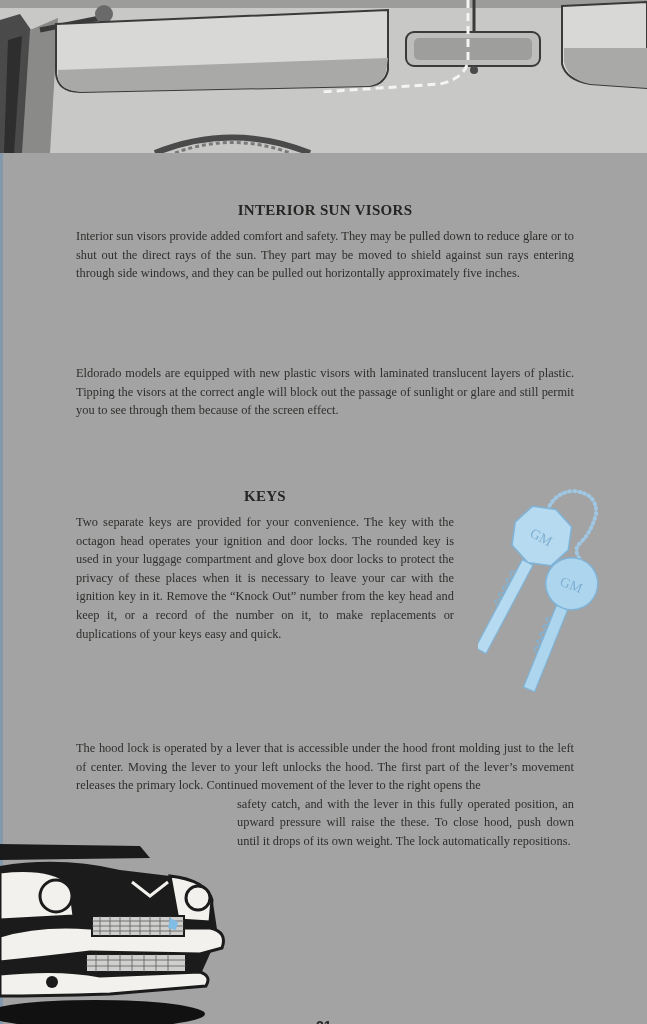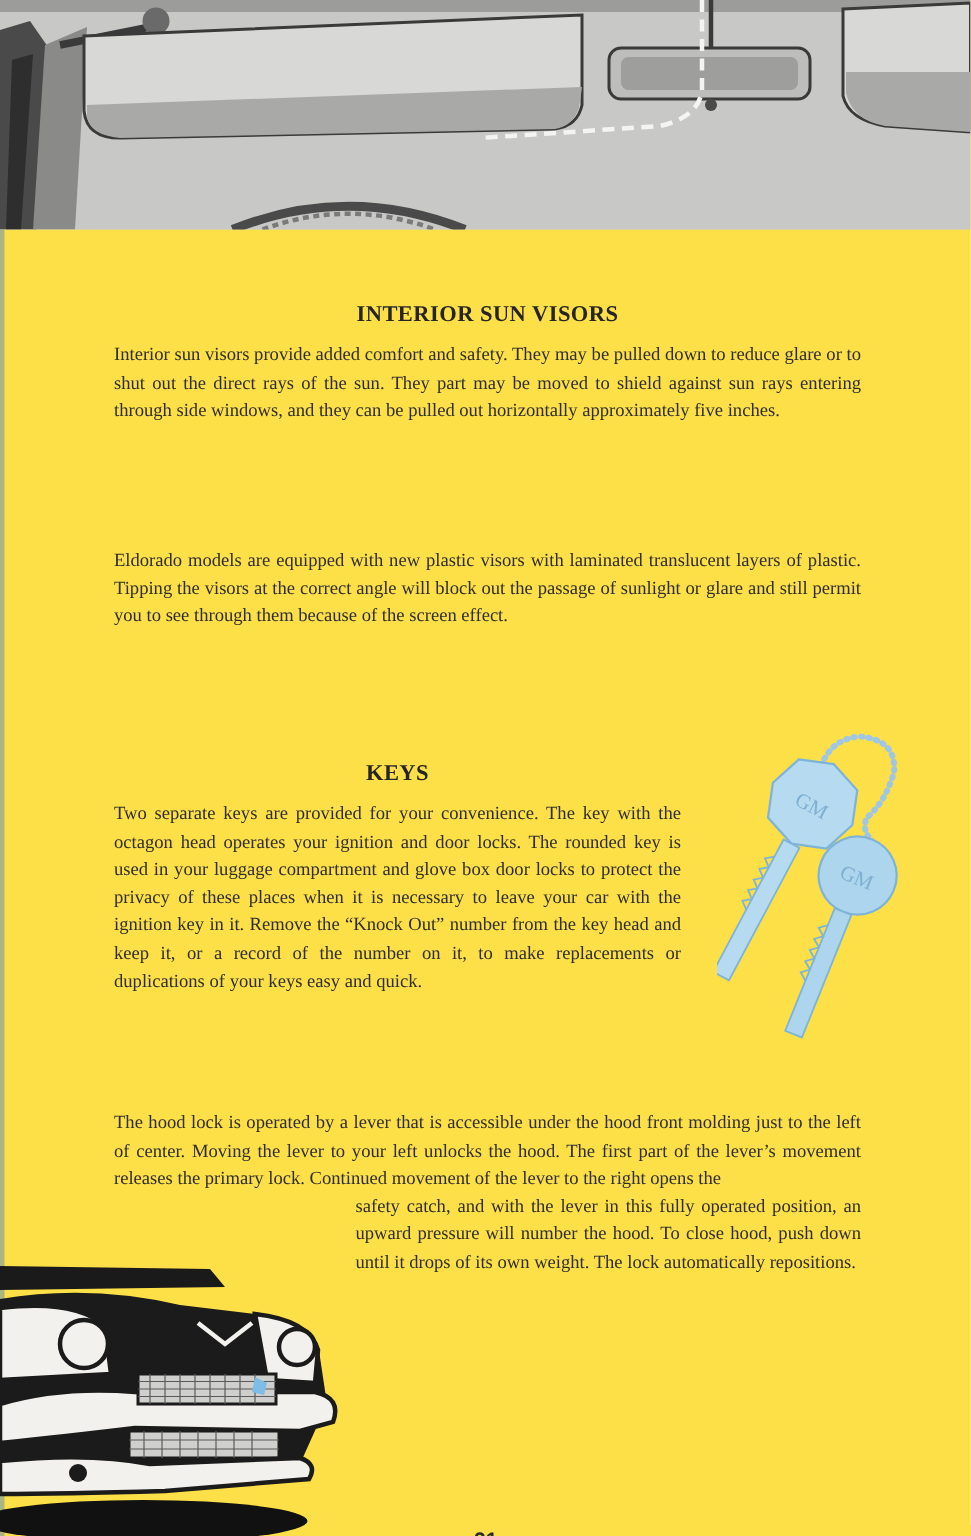--- a/index.html
+++ b/index.html
@@ -2,40 +2,40 @@
 <html><head>
 <meta charset="utf-8">
 <style>
   html, body { margin:0; padding:0; }
   body {
     width:647px; height:1024px; overflow:hidden; position:relative;
     background:#f1f0ec;
     font-family:"Liberation Serif", "DejaVu Serif", serif;
     color:#2a2928;
   }
-  .page { position:absolute; inset:0; background:#fde047; }
+  .page { position:absolute; inset:0; background:#a3a3a3; }
   .left-edge { position:absolute; left:0; top:0; width:3px; height:1024px; background:#6a8fb0; opacity:.55; }
 
   
   .top-illus { position:absolute; left:0; top:0; width:647px; height:153px; background:#c9c9c7; overflow:hidden; }
   .top-illus svg { display:block; }
 
   .section { position:absolute; left:76px; width:498px; }
   .heading {
     font-family:"Liberation Serif", serif; font-weight:bold; font-size:15px; letter-spacing:0.3px;
     text-align:center; color:#262524; margin:0;
   }
   .body-text {
     font-size:12.4px; line-height:18.6px; text-align:justify; margin:8px 0 0 0; color:#2f2e2c;
     text-align-last:left;
   }
 
   #sec-interior { top:202px; }
   #sec-eldorado { top:356px; }
-  #sec-keys { top:508px; width:378px; }
+  #sec-keys { top:488px; width:378px; }
   #sec-keys .heading { padding-left:0; }
   #sec-hood { top:731px; }
   #sec-hood .body-text.part2 { margin:0 0 0 161px; }
 
   .keys-illus { position:absolute; left:478px; top:483px; width:130px; height:215px; }
   .car-illus { position:absolute; left:0; top:836px; width:230px; height:188px; }
 
   .page-number {
     position:absolute; left:316px; top:974px; font-family:"Liberation Sans", sans-serif;
     font-weight:bold; font-size:14px; color:#2b2b2b;margin-top:44px;
@@ -108,21 +108,21 @@
         <circle cx="90" cy="100" r="26" fill="#aed5ee" stroke="#7fb4d8" stroke-width="1.5"></circle>
         <text x="90" y="106" font-family="Liberation Serif, serif" font-size="14" fill="#7fb0d2" text-anchor="middle">GM</text>
         <rect x="84" y="126" width="12" height="88" fill="#aed5ee" stroke="#7fb4d8" stroke-width="1.2"></rect>
         <path d="M84,138 l-5,4 l5,4 l-5,4 l5,4 l-5,4 l5,4 l-5,4 l5,4 l-5,4 l5,4" fill="none" stroke="#7fb4d8" stroke-width="1.2"></path>
       </g>
     </svg>
   </div>
 
   <div class="section" id="sec-hood">
     <p class="body-text">The hood lock is operated by a lever that is accessible under the hood front molding just to the left of center. Moving the lever to your left unlocks the hood. The first part of the lever’s movement releases the primary lock. Continued movement of the lever to the right opens the</p>
-    <p class="body-text part2">safety catch, and with the lever in this fully operated position, an upward pressure will number the hood. To close hood, push down until it drops of its own weight. The lock automatically repositions.</p>
+    <p class="body-text part2">safety catch, and with the lever in this fully operated position, an upward pressure will raise the these. To close hood, push down until it drops of its own weight. The lock automatically repositions.</p>
   </div>
 
   <div class="car-illus">
     <svg width="230" height="188" viewBox="0 0 230 188">
 
       <ellipse cx="95" cy="178" rx="110" ry="14" fill="#111"></ellipse>
 
       <path d="M0,8 L140,10 L150,22 L0,24 Z" fill="#1a1a1a"></path>
 
       <path d="M0,30 Q60,20 120,34 L170,40 Q200,44 212,60 L218,100 L200,140 L40,150 L0,150 Z" fill="#1b1b1b"></path>

